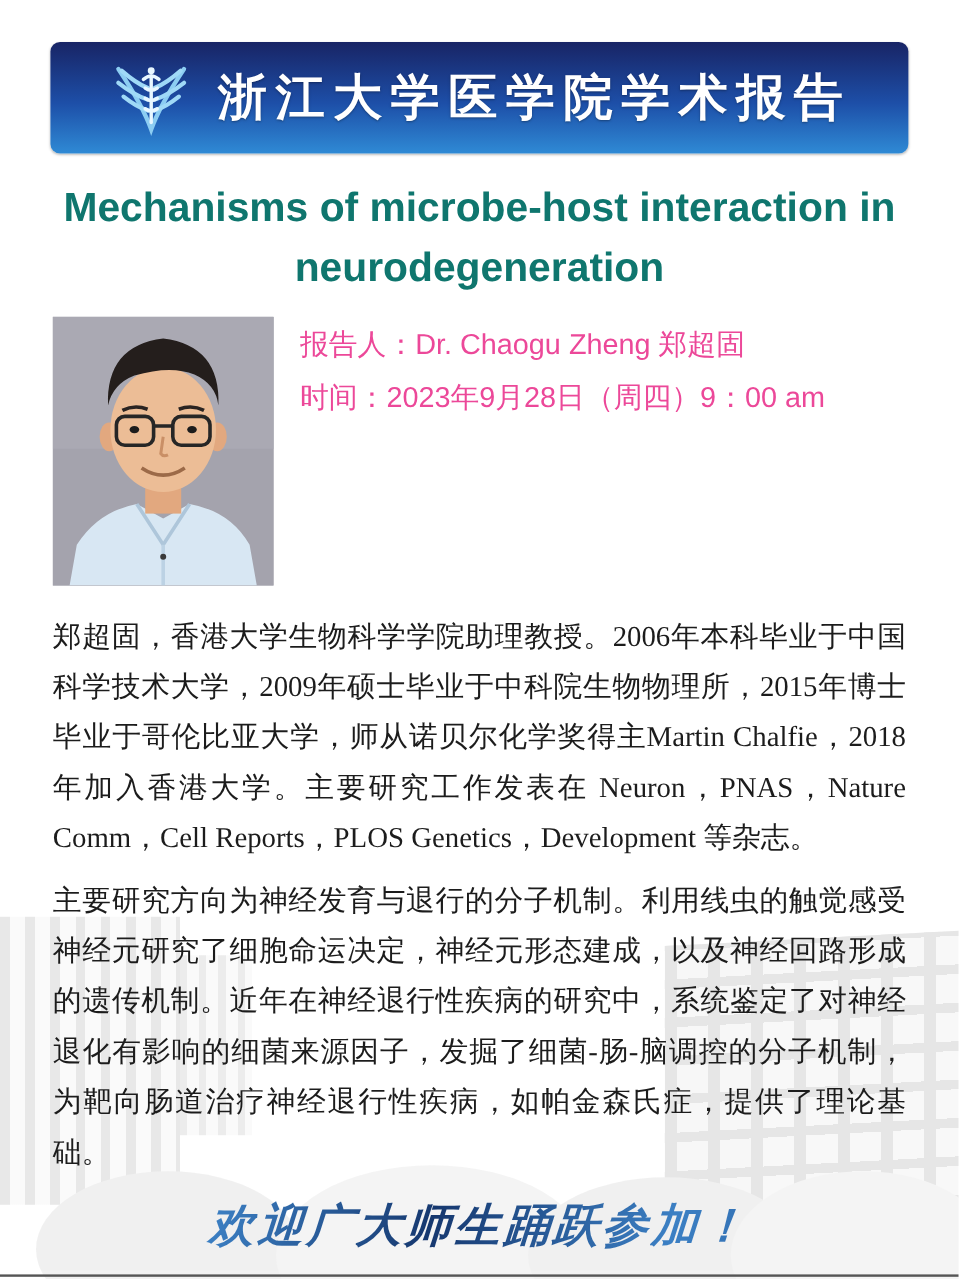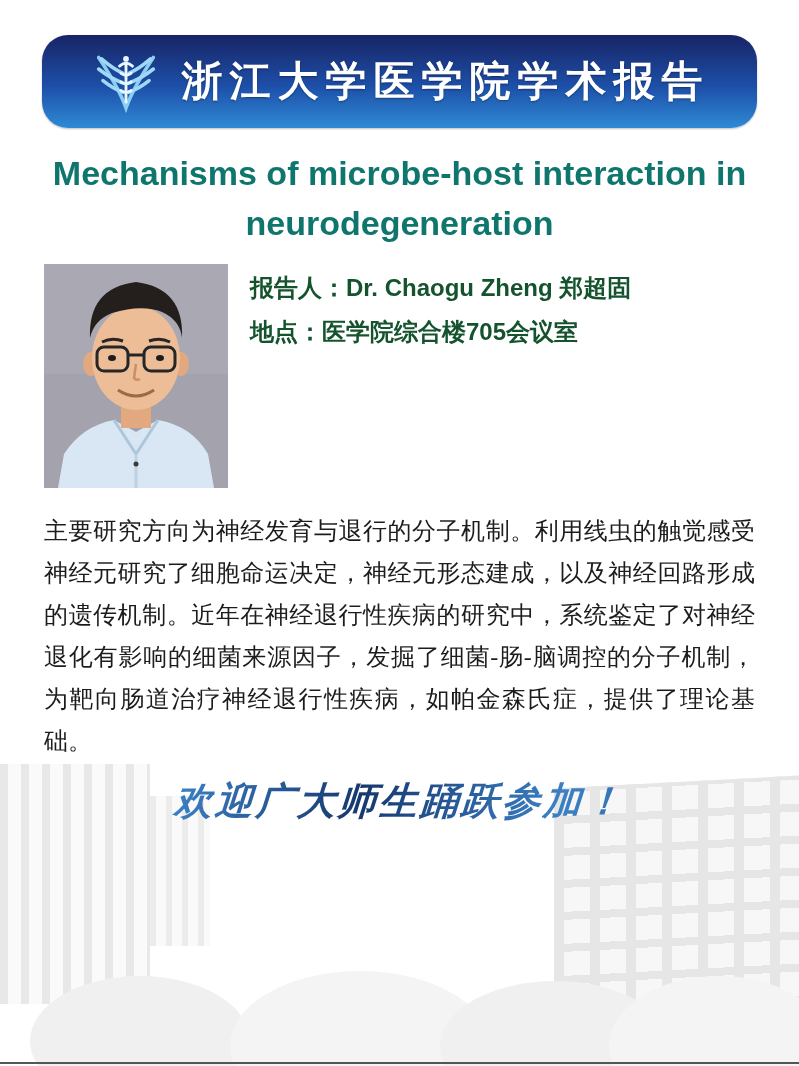--- a/index.html
+++ b/index.html
@@ -33,51 +33,51 @@
   .t1 { left:30px;  bottom:-40px; width:220px; height:130px; }
   .t2 { left:230px; bottom:-55px; width:260px; height:150px; background:#ececec; }
   .t3 { left:440px; bottom:-45px; width:230px; height:130px; }
   .t4 { right:-30px; bottom:-50px; width:220px; height:140px; background:#ececec; }
   .bottom-line { position:absolute; left:0; right:0; bottom:2px; height:2px; background:#555; z-index:3; }
 
   .content { position:relative; z-index:1; }
 
   
   .banner {
-    margin:35px 42px 0; height:93px; border-radius:26px;
+    margin:35px 42px 0; height:93px; border-radius:8px;
     background:linear-gradient(180deg,#182465 0%,#1d4fa8 55%,#2f8ad5 100%);
     display:flex; align-items:center; justify-content:center; gap:20px;
     box-shadow:0 1px 2px rgba(0,0,0,.25);
   }
   .banner-title {
     color:#ffffff; font-size:41px; font-weight:700; letter-spacing:7px;
     text-shadow:0 1px 2px rgba(0,0,0,.35); white-space:nowrap;
   }
   .logo { width:72px; height:72px; flex:0 0 auto; }
 
   
   .talk-title {
     margin:20px 46px 0; text-align:center;
     font-size:34px; font-weight:700; color:#0f766e; line-height:50px;
   }
 
   
   .speaker-section { display:flex; margin:16px 44px 0; gap:22px; }
   .photo { width:184px; height:224px; flex:0 0 auto; background:#a4a3ad; }
   .photo svg { display:block; }
-  .info { font-size:24px; font-weight:700; color:#14532d; line-height:44px; padding-top:2px; }
+  .info { font-size:24px; font-weight:400; color:#ec4899; line-height:44px; padding-top:2px; }
   .info-line { white-space:nowrap; }
   .info-indent { padding-left:106px; }
 
   
   .bio {
     margin:22px 44px 0; font-family:"Liberation Serif", serif;
     font-size:24px; line-height:42px; color:#1c1c1c; text-align:justify;
   }
-  .bio + .bio { margin-top:27px; }
+  .bio + .bio { margin-top:10px; }
 
   
   .welcome {
     margin:14px 0 0; text-align:center;
     font-size:38px; font-weight:900; font-style:italic; letter-spacing:3px;
     background:linear-gradient(100deg,#16386f 0%,#3c80c4 22%,#16386f 45%,#3c80c4 70%,#1b4a8a 100%);
     -webkit-background-clip:text; background-clip:text; color:transparent;
     transform:skewX(-4deg);
   }
   .organizer {
@@ -158,24 +158,25 @@
 
           <ellipse cx="68" cy="94" rx="4" ry="3" fill="#1c1c1c"></ellipse>
           <ellipse cx="116" cy="94" rx="4" ry="3" fill="#1c1c1c"></ellipse>
 
           <path d="M92,100 L90,114 Q92,117 96,115" fill="none" stroke="#c98f66" stroke-width="2.5"></path>
           <path d="M74,126 Q92,138 110,126" fill="none" stroke="#9c6a48" stroke-width="3"></path>
         </svg>
       </div>
       <div class="info">
         <div class="info-line"><span>报告人：</span><span>Dr. Chaogu Zheng 郑超固</span></div>
-        <div class="info-line"><span>地点：</span><span>医学院综合楼705会议室</span></div>
+        <div class="info-line"><span>时间：</span><span>2023年9月28日（周四）9：00 am</span></div>
       </div>
     </section>
 
+    <p class="bio">郑超固，香港大学生物科学学院助理教授。2006年本科毕业于中国科学技术大学，2009年硕士毕业于中科院生物物理所，2015年博士毕业于哥伦比亚大学，师从诺贝尔化学奖得主Martin Chalfie，2018年加入香港大学。主要研究工作发表在 Neuron，PNAS，Nature Comm，Cell Reports，PLOS Genetics，Development 等杂志。</p>
     <p class="bio">主要研究方向为神经发育与退行的分子机制。利用线虫的触觉感受神经元研究了细胞命运决定，神经元形态建成，以及神经回路形成的遗传机制。近年在神经退行性疾病的研究中，系统鉴定了对神经退化有影响的细菌来源因子，发掘了细菌-肠-脑调控的分子机制，为靶向肠道治疗神经退行性疾病，如帕金森氏症，提供了理论基础。</p>
 
     <div class="welcome">欢迎广大师生踊跃参加！</div>
     <div class="organizer"></div>
 
   </div>
 
   <div class="bottom-line"></div>
 </div>
 

